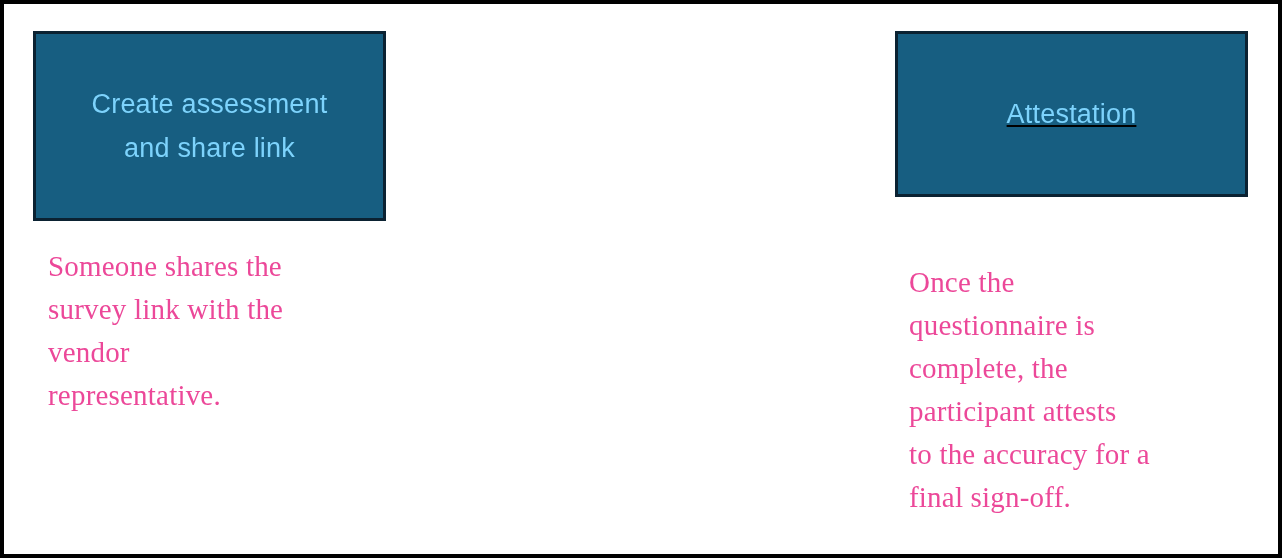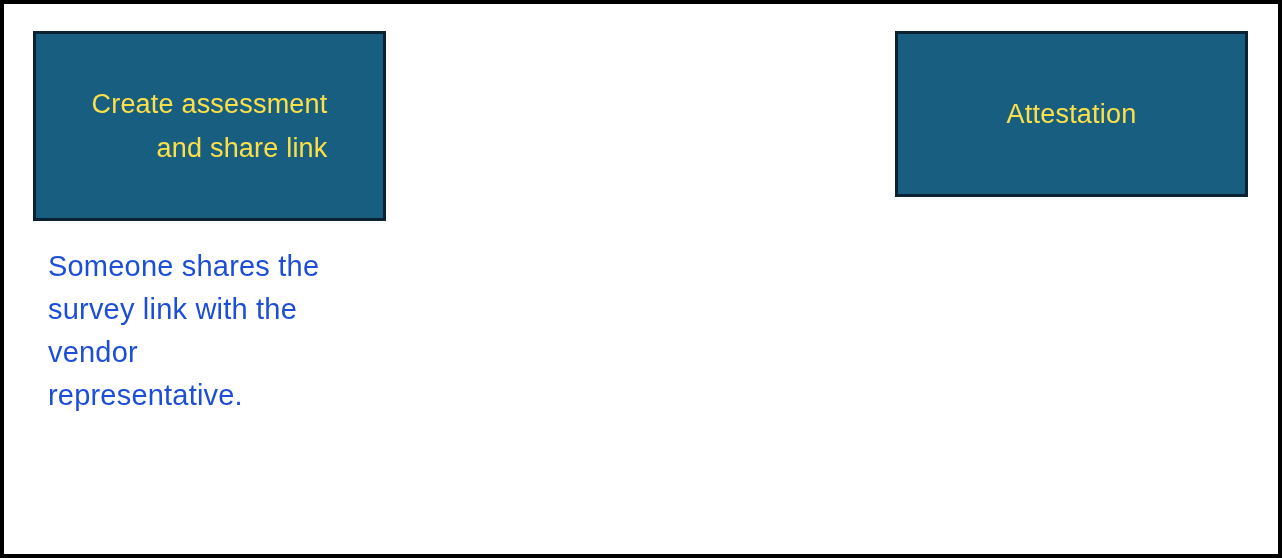--- a/index.html
+++ b/index.html
@@ -21,38 +21,38 @@
     position: absolute;
     box-sizing: border-box;
     background: #175E81;
     border: 3px solid #0B2232;
     display: flex;
     align-items: center;
     justify-content: center;
     text-align: center;
   }
   .step-box .box-title {
-    color: #fde047;
+    color: #7dd3fc;
     font-size: 27px;
     line-height: 44px;
     white-space: pre-line;
     letter-spacing: 0.2px;
-    text-align: right;
   }
   .box-1 { left: 29px;  top: 27px; width: 353px; height: 190px; }
   .box-2 { left: 462px; top: 27px; width: 352px; height: 166px; }
-  .box-3 { left: 891px; top: 27px; width: 353px; height: 166px; }
+  .box-3 { left: 891px; top: 27px; width: 353px; height: 166px; text-decoration: underline; }
   .desc {
     position: absolute;
     margin: 0;
-    color: #1d4ed8;
+    color: #ec4899;
     font-size: 29px;
     line-height: 43px;
     white-space: pre-line;
     letter-spacing: 0.2px;
+    font-family: Liberation Serif, serif;
   }
   .desc-1 { left: 44px;  top: 241px; width: 370px; }
   .desc-2 { left: 477px; top: 255px; width: 360px; }
   .desc-3 { left: 905px; top: 257px; width: 350px; }
 </style>
 </head>
 <body>
 
 <div class="frame">
 
@@ -62,14 +62,20 @@
   </div>
   <p class="desc desc-1">Someone shares the
 survey link with the
 vendor
 representative.</p>
 
 
   <div class="step-box box-3">
     <span class="box-title">Attestation</span>
   </div>
+  <p class="desc desc-3">Once the
+questionnaire is
+complete, the
+participant attests
+to the accuracy for a
+final sign-off.</p>
 
 </div>
 
 </body></html>

